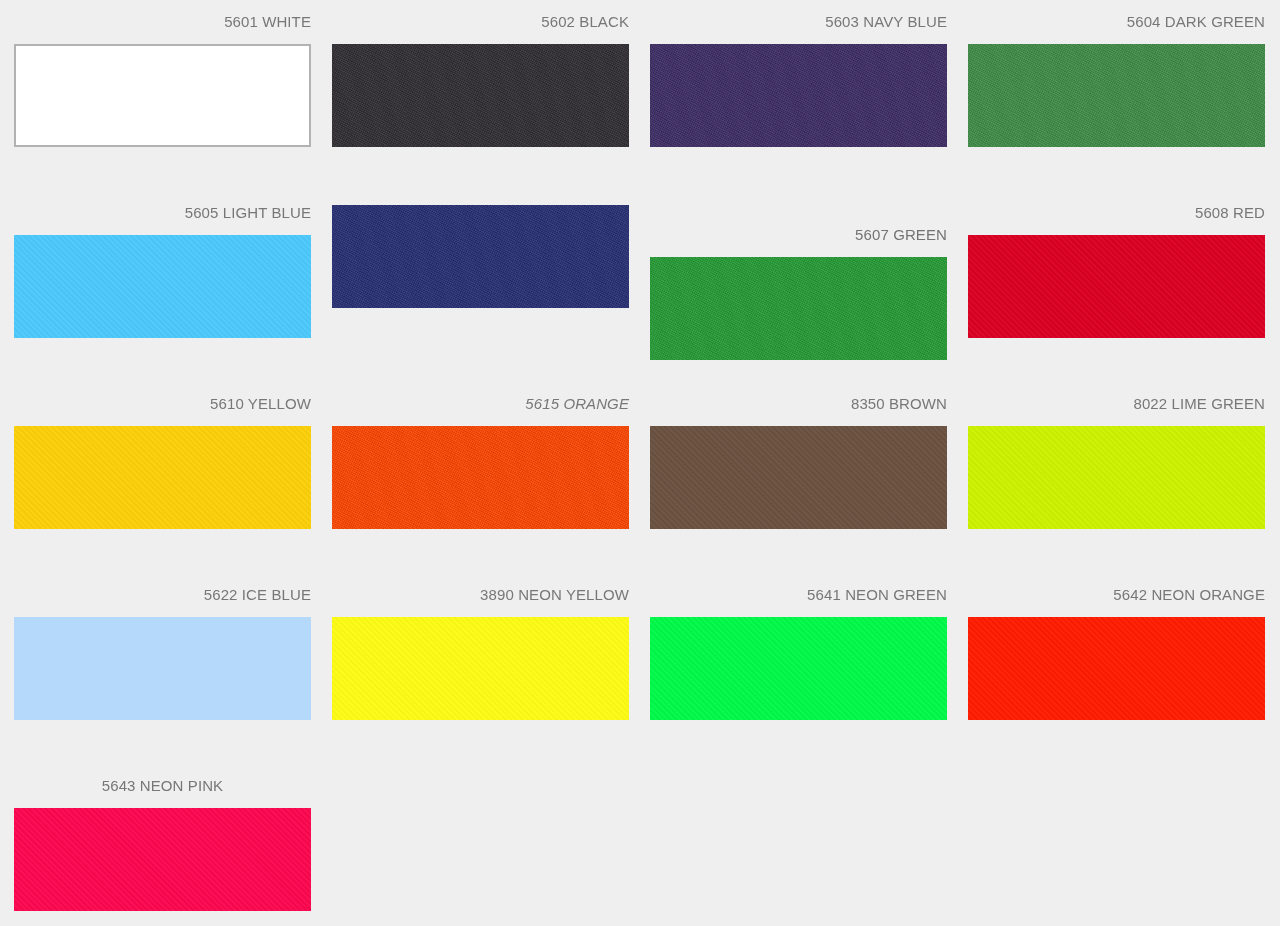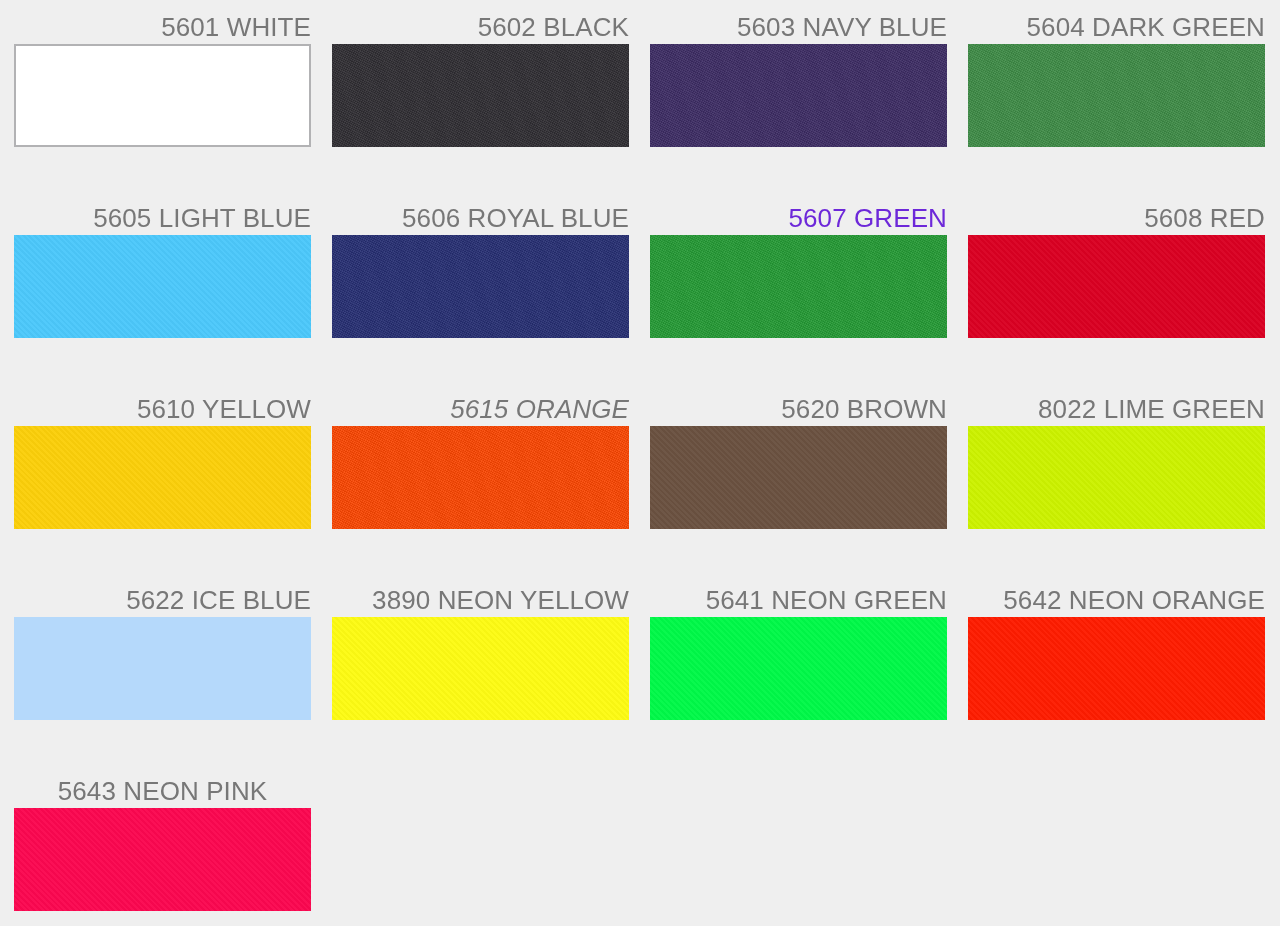--- a/index.html
+++ b/index.html
@@ -24,21 +24,21 @@
     box-sizing: border-box;
   }
 
   .swatch-cell {
     display: flex;
     flex-direction: column;
     align-items: stretch;
   }
 
   .swatch-label {
-    font-size: 26px;
+    font-size: 15px;
     line-height: 1;
     color: #777777;
     text-align: right;
     letter-spacing: 0.1px;
     padding-bottom: 9px;
     white-space: nowrap;
     height: 21px;
   }
 
   .swatch-chip {
@@ -90,41 +90,40 @@
     </div>
     <div class="swatch-cell">
       <div class="swatch-label" style="color: rgb(119, 119, 119);">5604 DARK GREEN</div>
       <div class="swatch-chip textured" style="background-color: rgb(61, 139, 69);"></div>
     </div>
     <div class="swatch-cell">
       <div class="swatch-label" style="color: rgb(119, 119, 119);">5605 LIGHT BLUE</div>
       <div class="swatch-chip soft" style="background-color: rgb(76, 200, 251);"></div>
     </div>
     <div class="swatch-cell">
-      <div class="swatch-label" style="color: rgb(119, 119, 119);">5606 ROYAL BLUE</div>
       <div class="swatch-chip textured" style="background-color: rgb(37, 45, 114);"></div>
     </div>
     <div class="swatch-cell">
-      <div class="swatch-label" style="color: #6d28d9;">5607 GREEN</div>
+      <div class="swatch-label" style="color: #737373; margin-top: 22px;">5607 GREEN</div>
       <div class="swatch-chip textured" style="background-color: rgb(35, 154, 51);"></div>
     </div>
     <div class="swatch-cell">
       <div class="swatch-label" style="color: rgb(119, 119, 119);">5608 RED</div>
       <div class="swatch-chip soft" style="background-color: rgb(218, 0, 34);"></div>
     </div>
     <div class="swatch-cell">
       <div class="swatch-label" style="color: rgb(119, 119, 119);">5610 YELLOW</div>
       <div class="swatch-chip soft" style="background-color: rgb(251, 207, 10);"></div>
     </div>
     <div class="swatch-cell">
       <div class="swatch-label" style="color: rgb(119, 119, 119); font-style: italic;">5615 ORANGE</div>
       <div class="swatch-chip textured" style="background-color: rgb(251, 69, 0);"></div>
     </div>
     <div class="swatch-cell">
-      <div class="swatch-label" style="color: rgb(119, 119, 119);">5620 BROWN</div>
+      <div class="swatch-label" style="color: rgb(119, 119, 119);">8350 BROWN</div>
       <div class="swatch-chip soft" style="background-color: rgb(106, 81, 64);"></div>
     </div>
     <div class="swatch-cell">
       <div class="swatch-label" style="color: rgb(119, 119, 119);">8022 LIME GREEN</div>
       <div class="swatch-chip soft" style="background-color: rgb(204, 242, 0);"></div>
     </div>
     <div class="swatch-cell">
       <div class="swatch-label" style="color: rgb(119, 119, 119);">5622 ICE BLUE</div>
       <div class="swatch-chip" style="background-color: rgb(181, 217, 251);"></div>
     </div>

